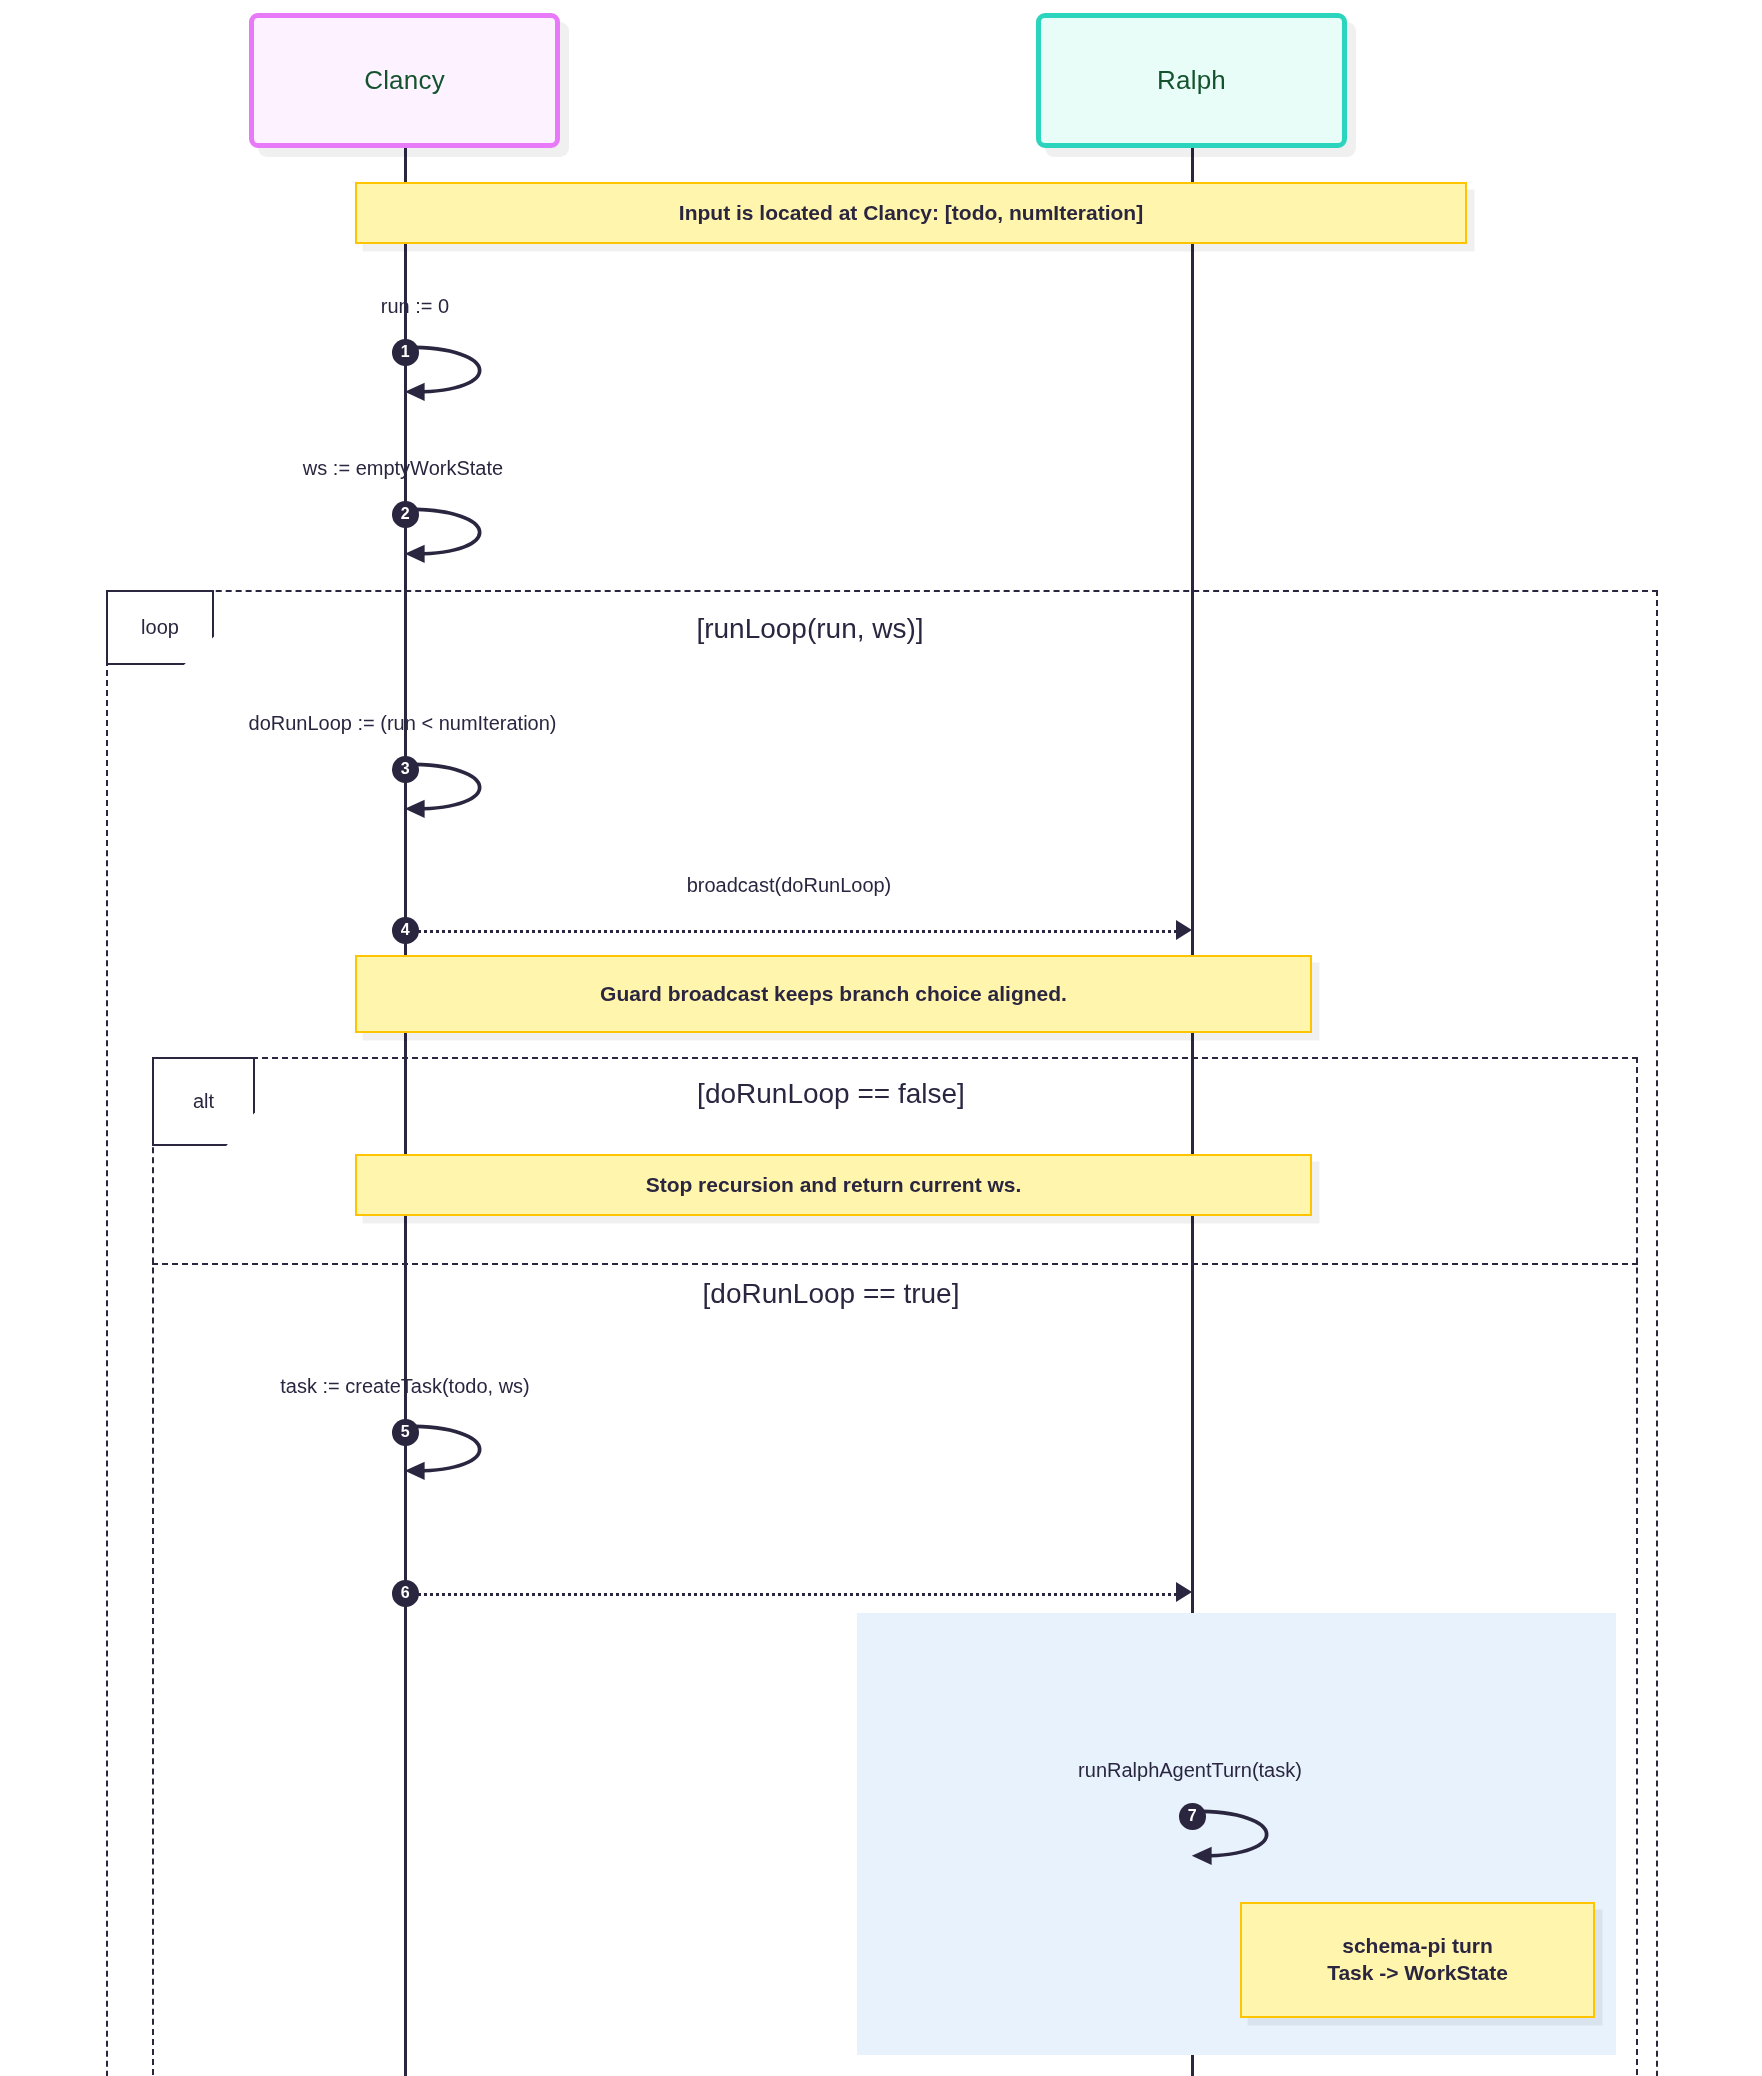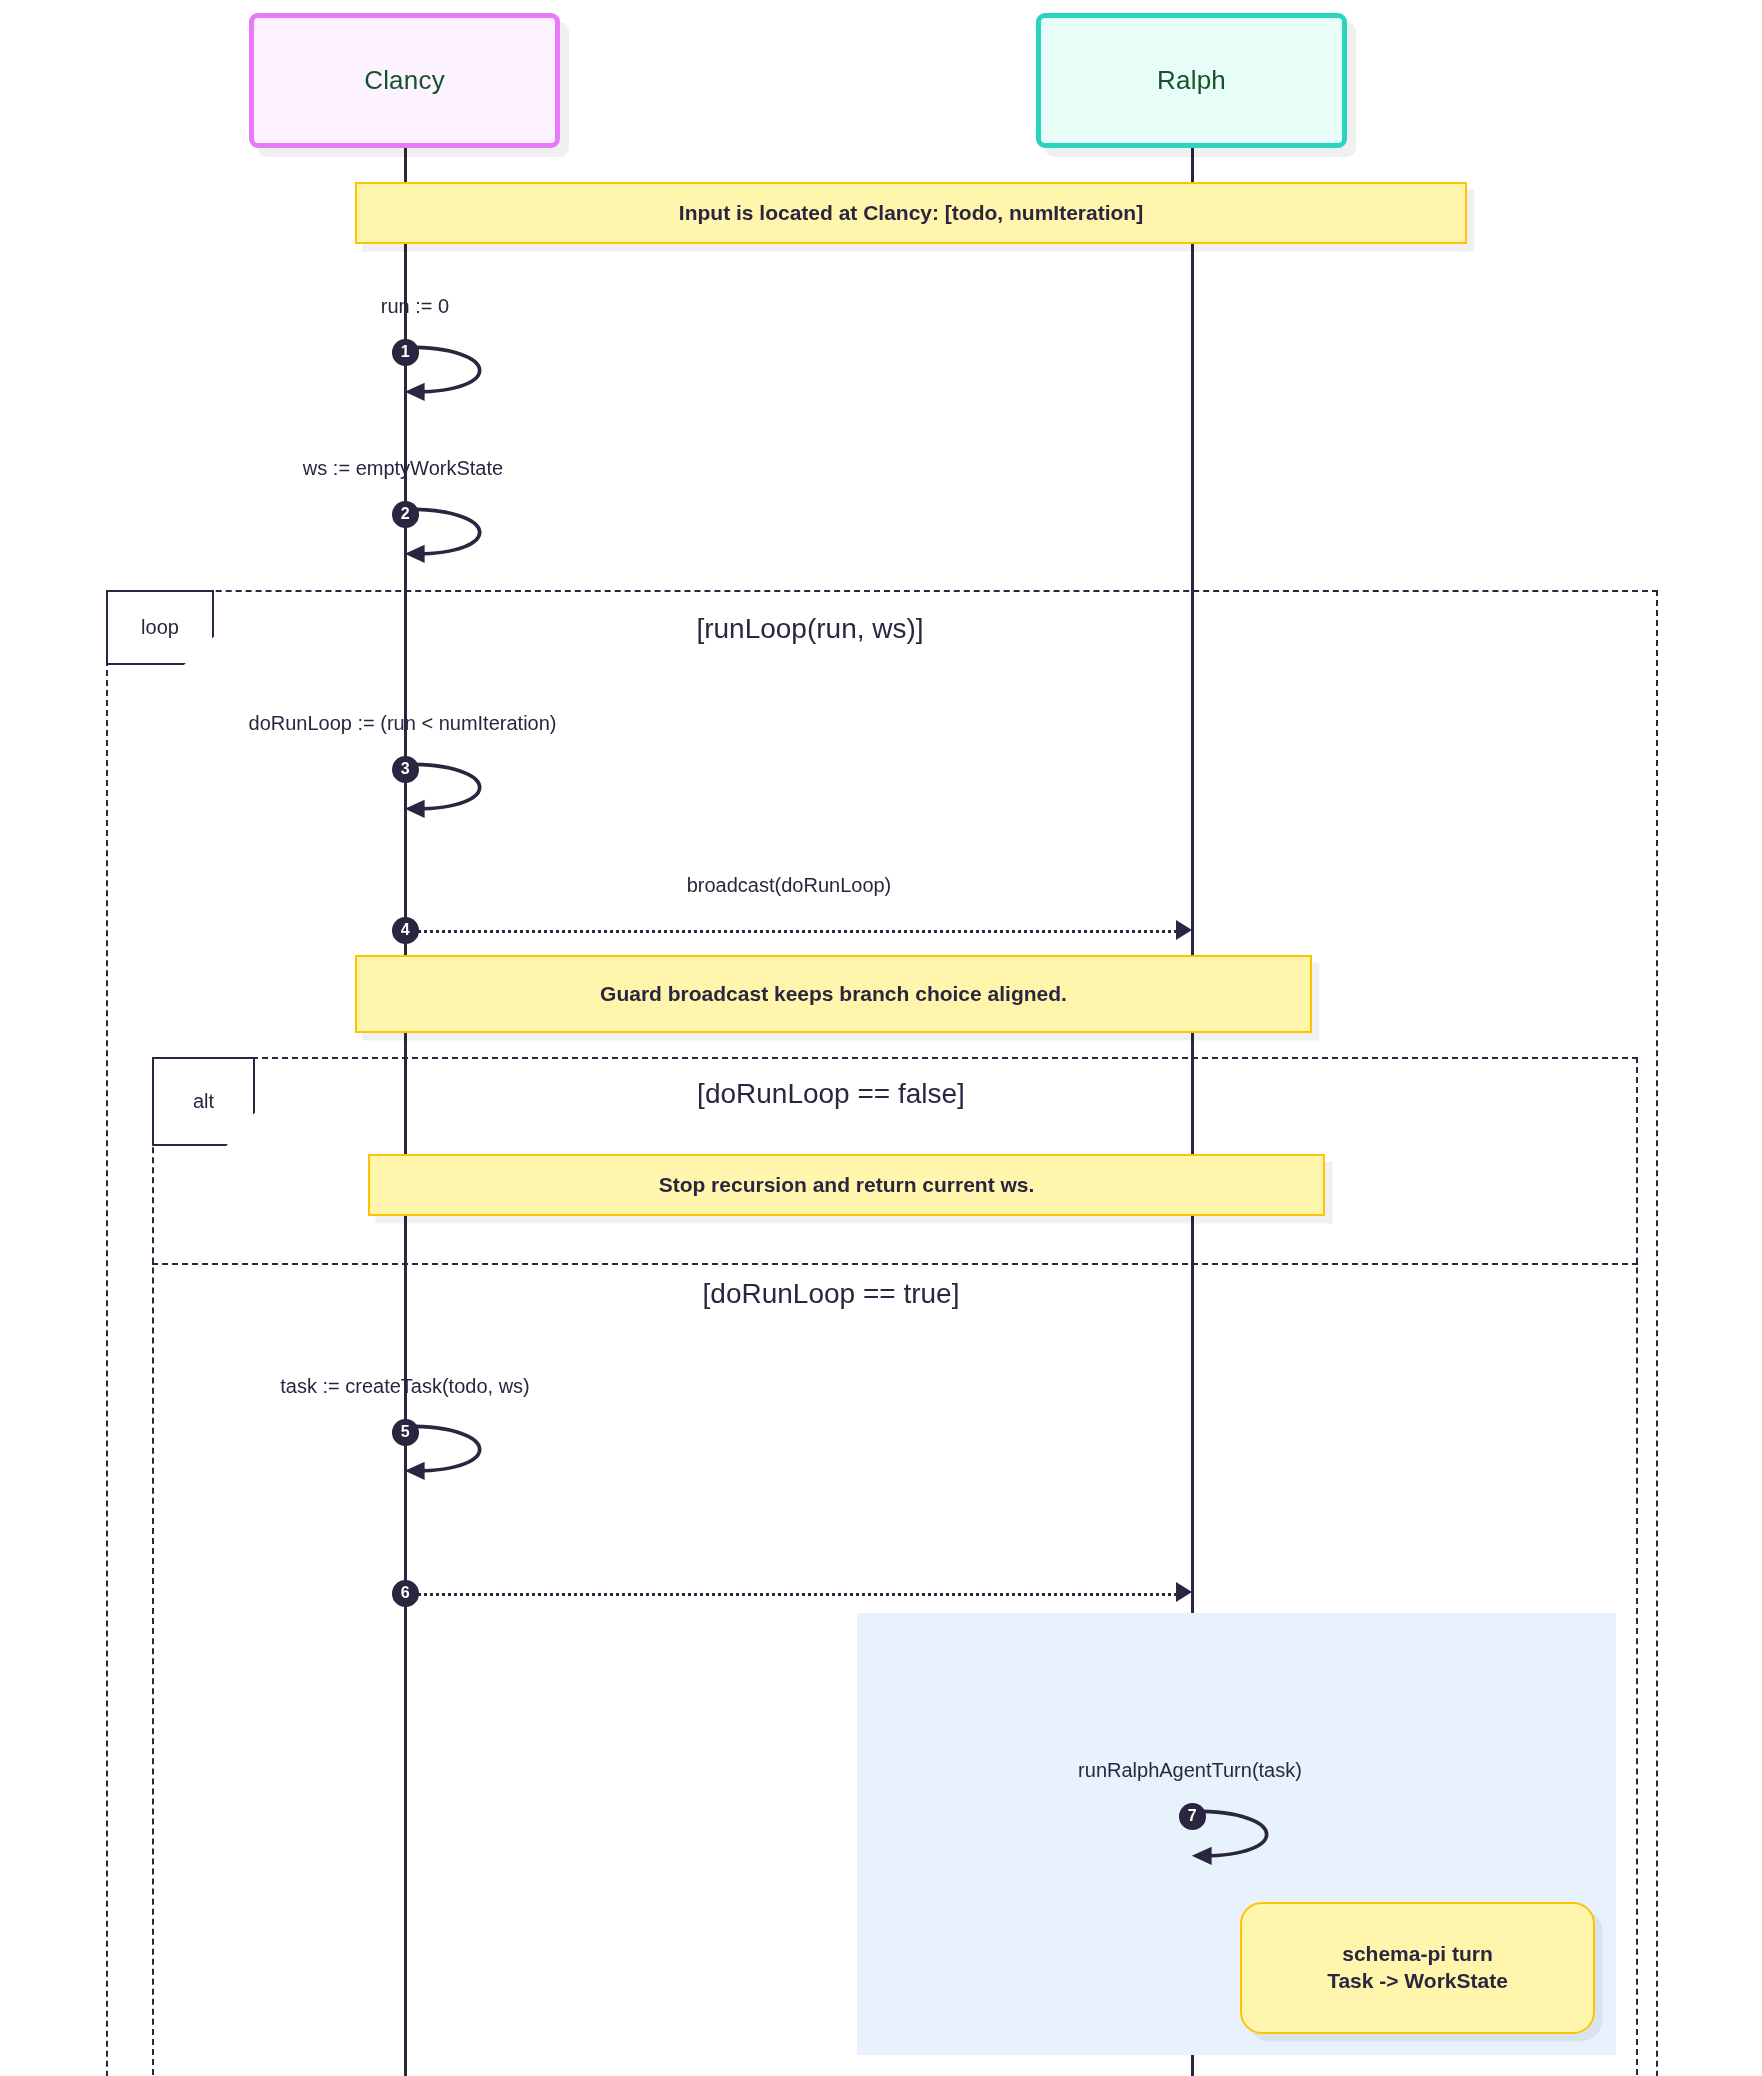--- a/index.html
+++ b/index.html
@@ -91,21 +91,21 @@
   <div class="note" style="left:355px;top:955px;width:957px;height:78px;">
     <span>Guard broadcast keeps branch choice aligned.</span>
   </div>
 
   <div class="frame" style="left:152px;top:1057px;width:1486px;height:1549px;"></div>
   <div class="frame-tab" style="left:152px;top:1057px;width:103px;height:89px;">
     <span>alt</span>
   </div>
   <div class="frame-cond" style="left:644px;top:1078px;width:374px;">[doRunLoop == false]</div>
 
-  <div class="note" style="left:368px;top:1154px;width:957px;height:62px;">
+  <div class="note" style="left:355px;top:1154px;width:957px;height:62px;">
     <span>Stop recursion and return current ws.</span>
   </div>
 
   <div class="divider" style="left:152px;top:1263px;width:1486px;"></div>
   <div class="frame-cond" style="left:644px;top:1278px;width:374px;">[doRunLoop == true]</div>
 
   <div class="msg-label" style="left:158px;top:1375px;width:494px;">task := createTask(todo, ws)</div>
   <svg class="selfloop" style="left:399px;top:1422px;" width="120" height="58" viewBox="0 0 290 140">
     <path d="M 18 10 C 250 10 250 118 40 118" fill="none" stroke="#2b2640" stroke-width="9"></path>
     <polygon points="62,96 62,140 14,118" fill="#2b2640"></polygon>
@@ -119,19 +119,19 @@
   <div class="nested-rect" style="left:857px;top:1613px;width:759px;height:442px;"></div>
 
 
   <div class="msg-label" style="left:922px;top:1759px;width:536px;">runRalphAgentTurn(task)</div>
   <svg class="selfloop" style="left:1186px;top:1807px;" width="120" height="58" viewBox="0 0 290 140">
     <path d="M 18 10 C 250 10 250 118 40 118" fill="none" stroke="#2b2640" stroke-width="9"></path>
     <polygon points="62,96 62,140 14,118" fill="#2b2640"></polygon>
   </svg>
   <div class="seq-badge" style="left:1179px;top:1803px;">7</div>
 
-  <div class="note" style="left:1240px;top:1902px;width:355px;height:132px;flex-direction:column;border-radius:22px;">
+  <div class="note" style="left:1240px;top:1902px;width:355px;height:116px;flex-direction:column;">
     <span style="padding:0;">schema-pi turn</span>
     <span style="padding:0;">Task -&gt; WorkState</span>
   </div>
 
 </div>
 
 
 </body></html>

